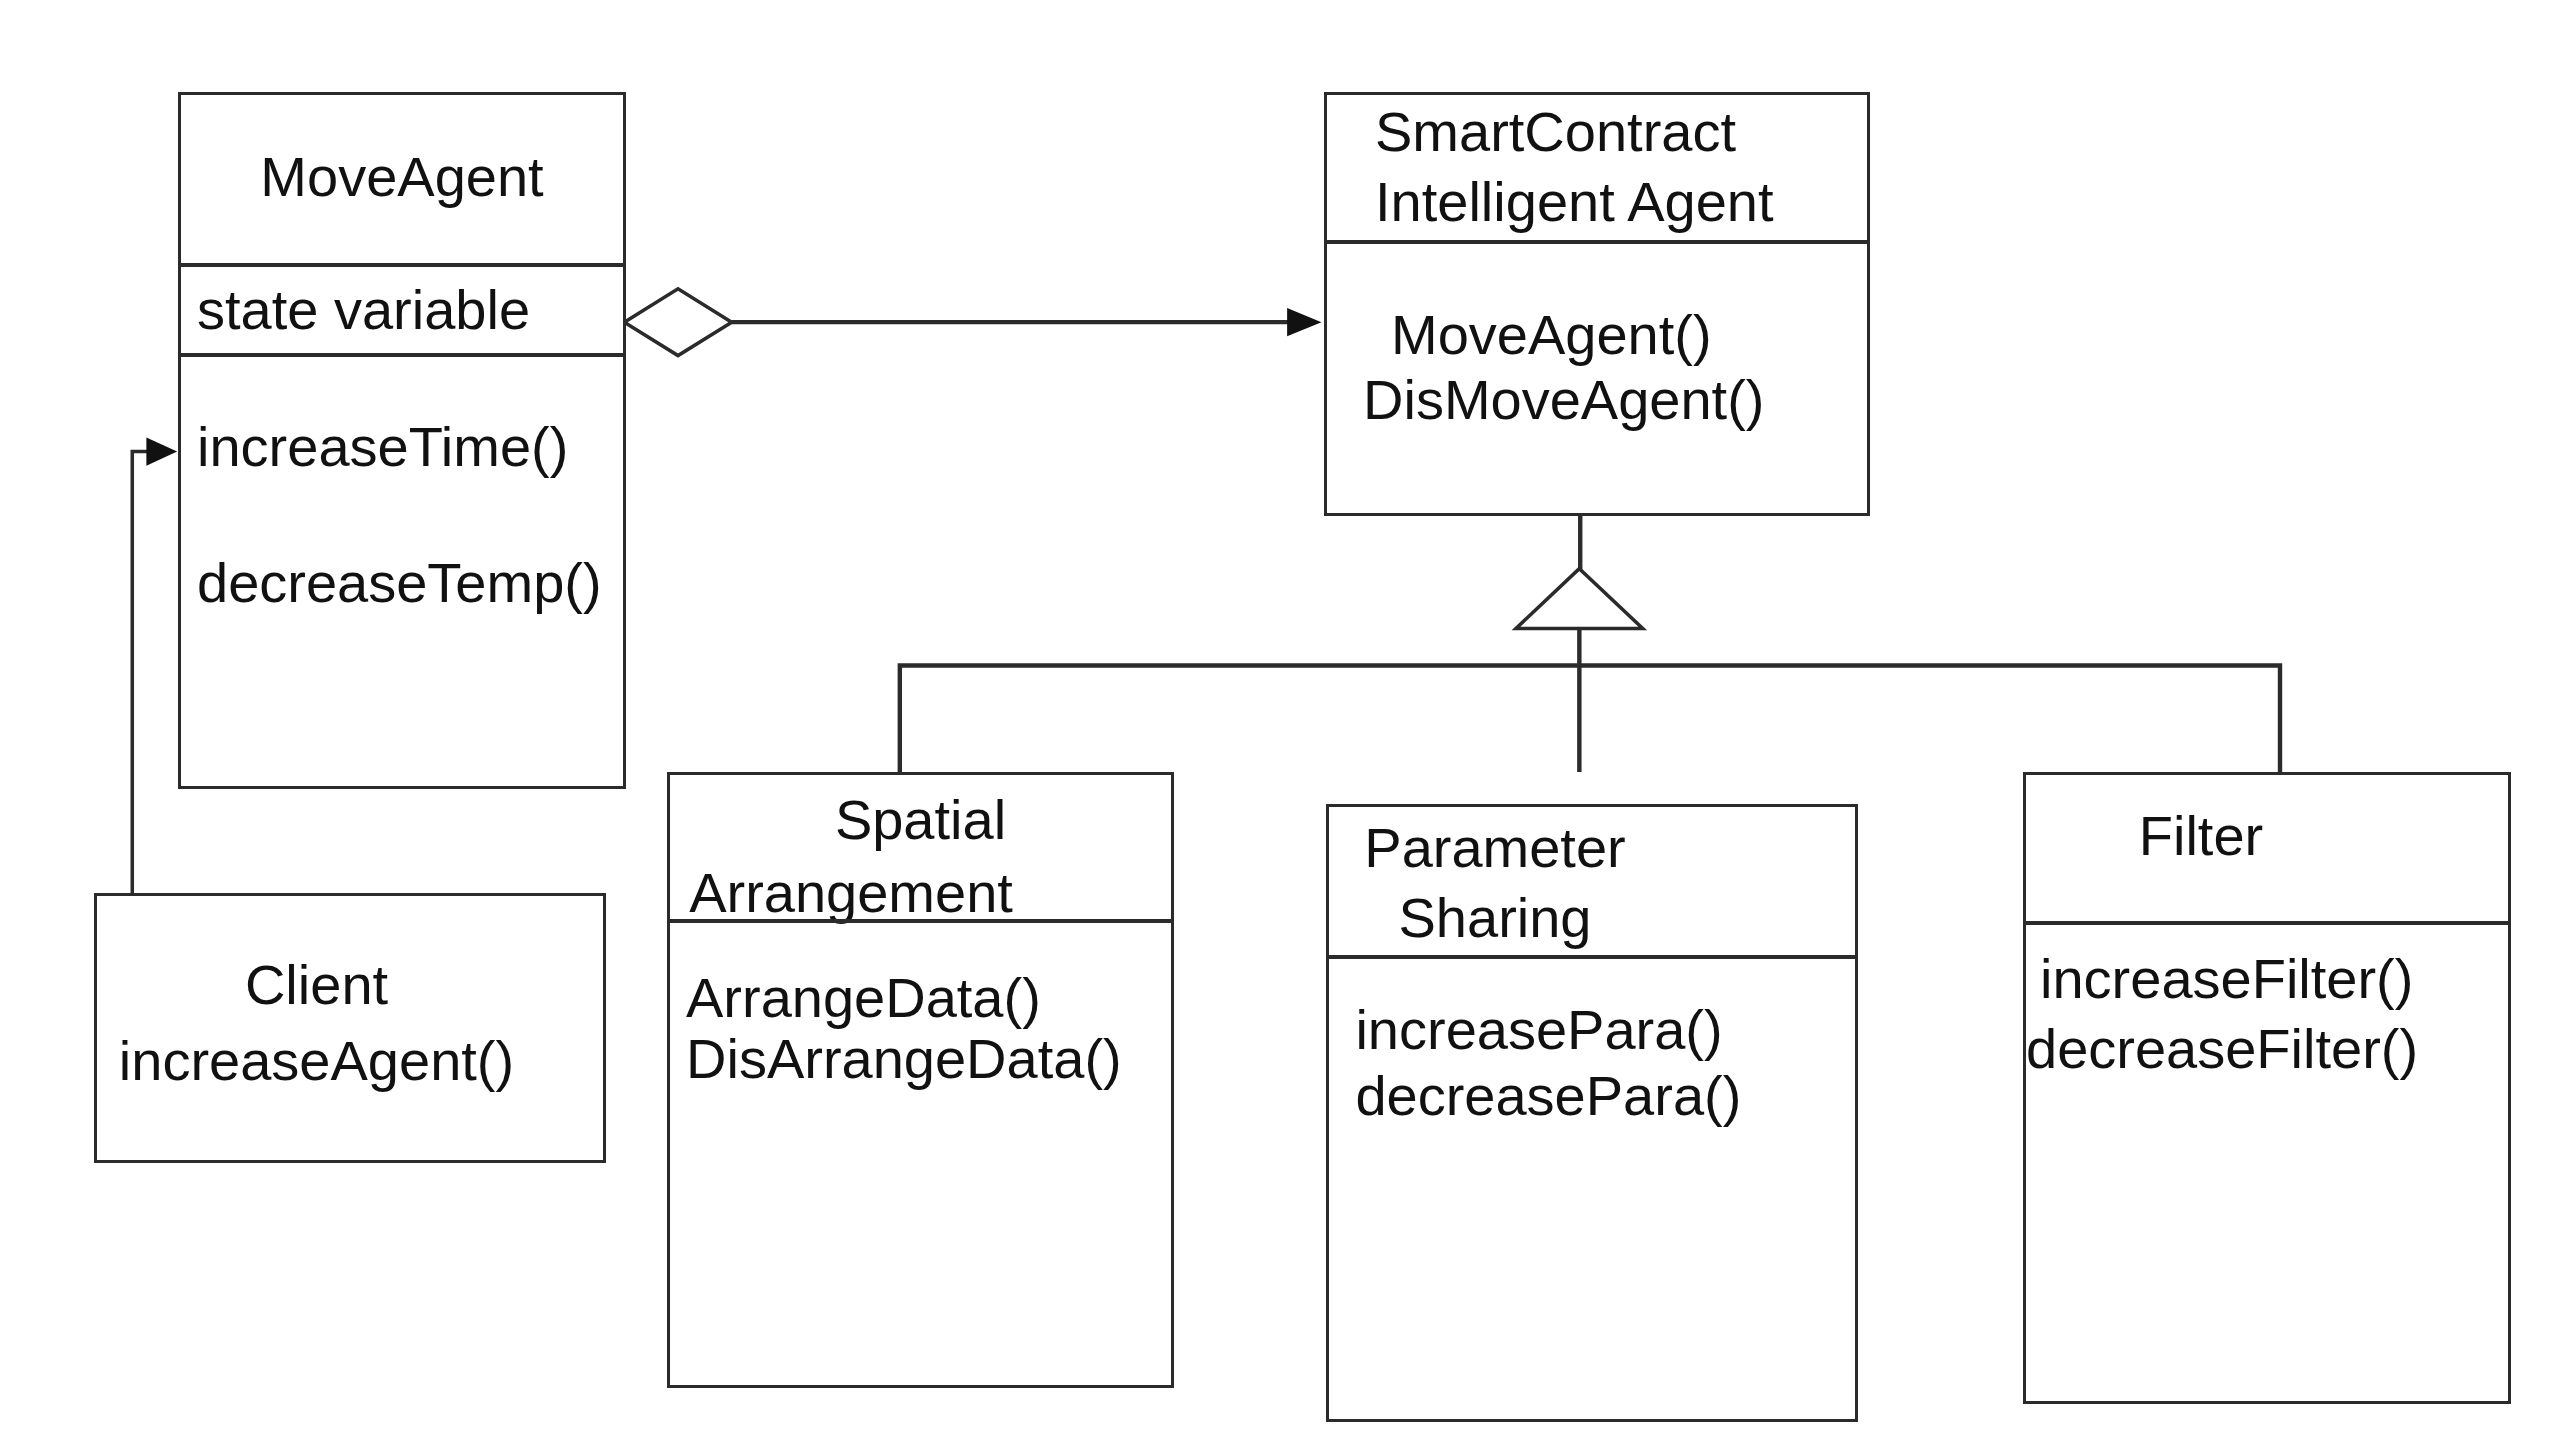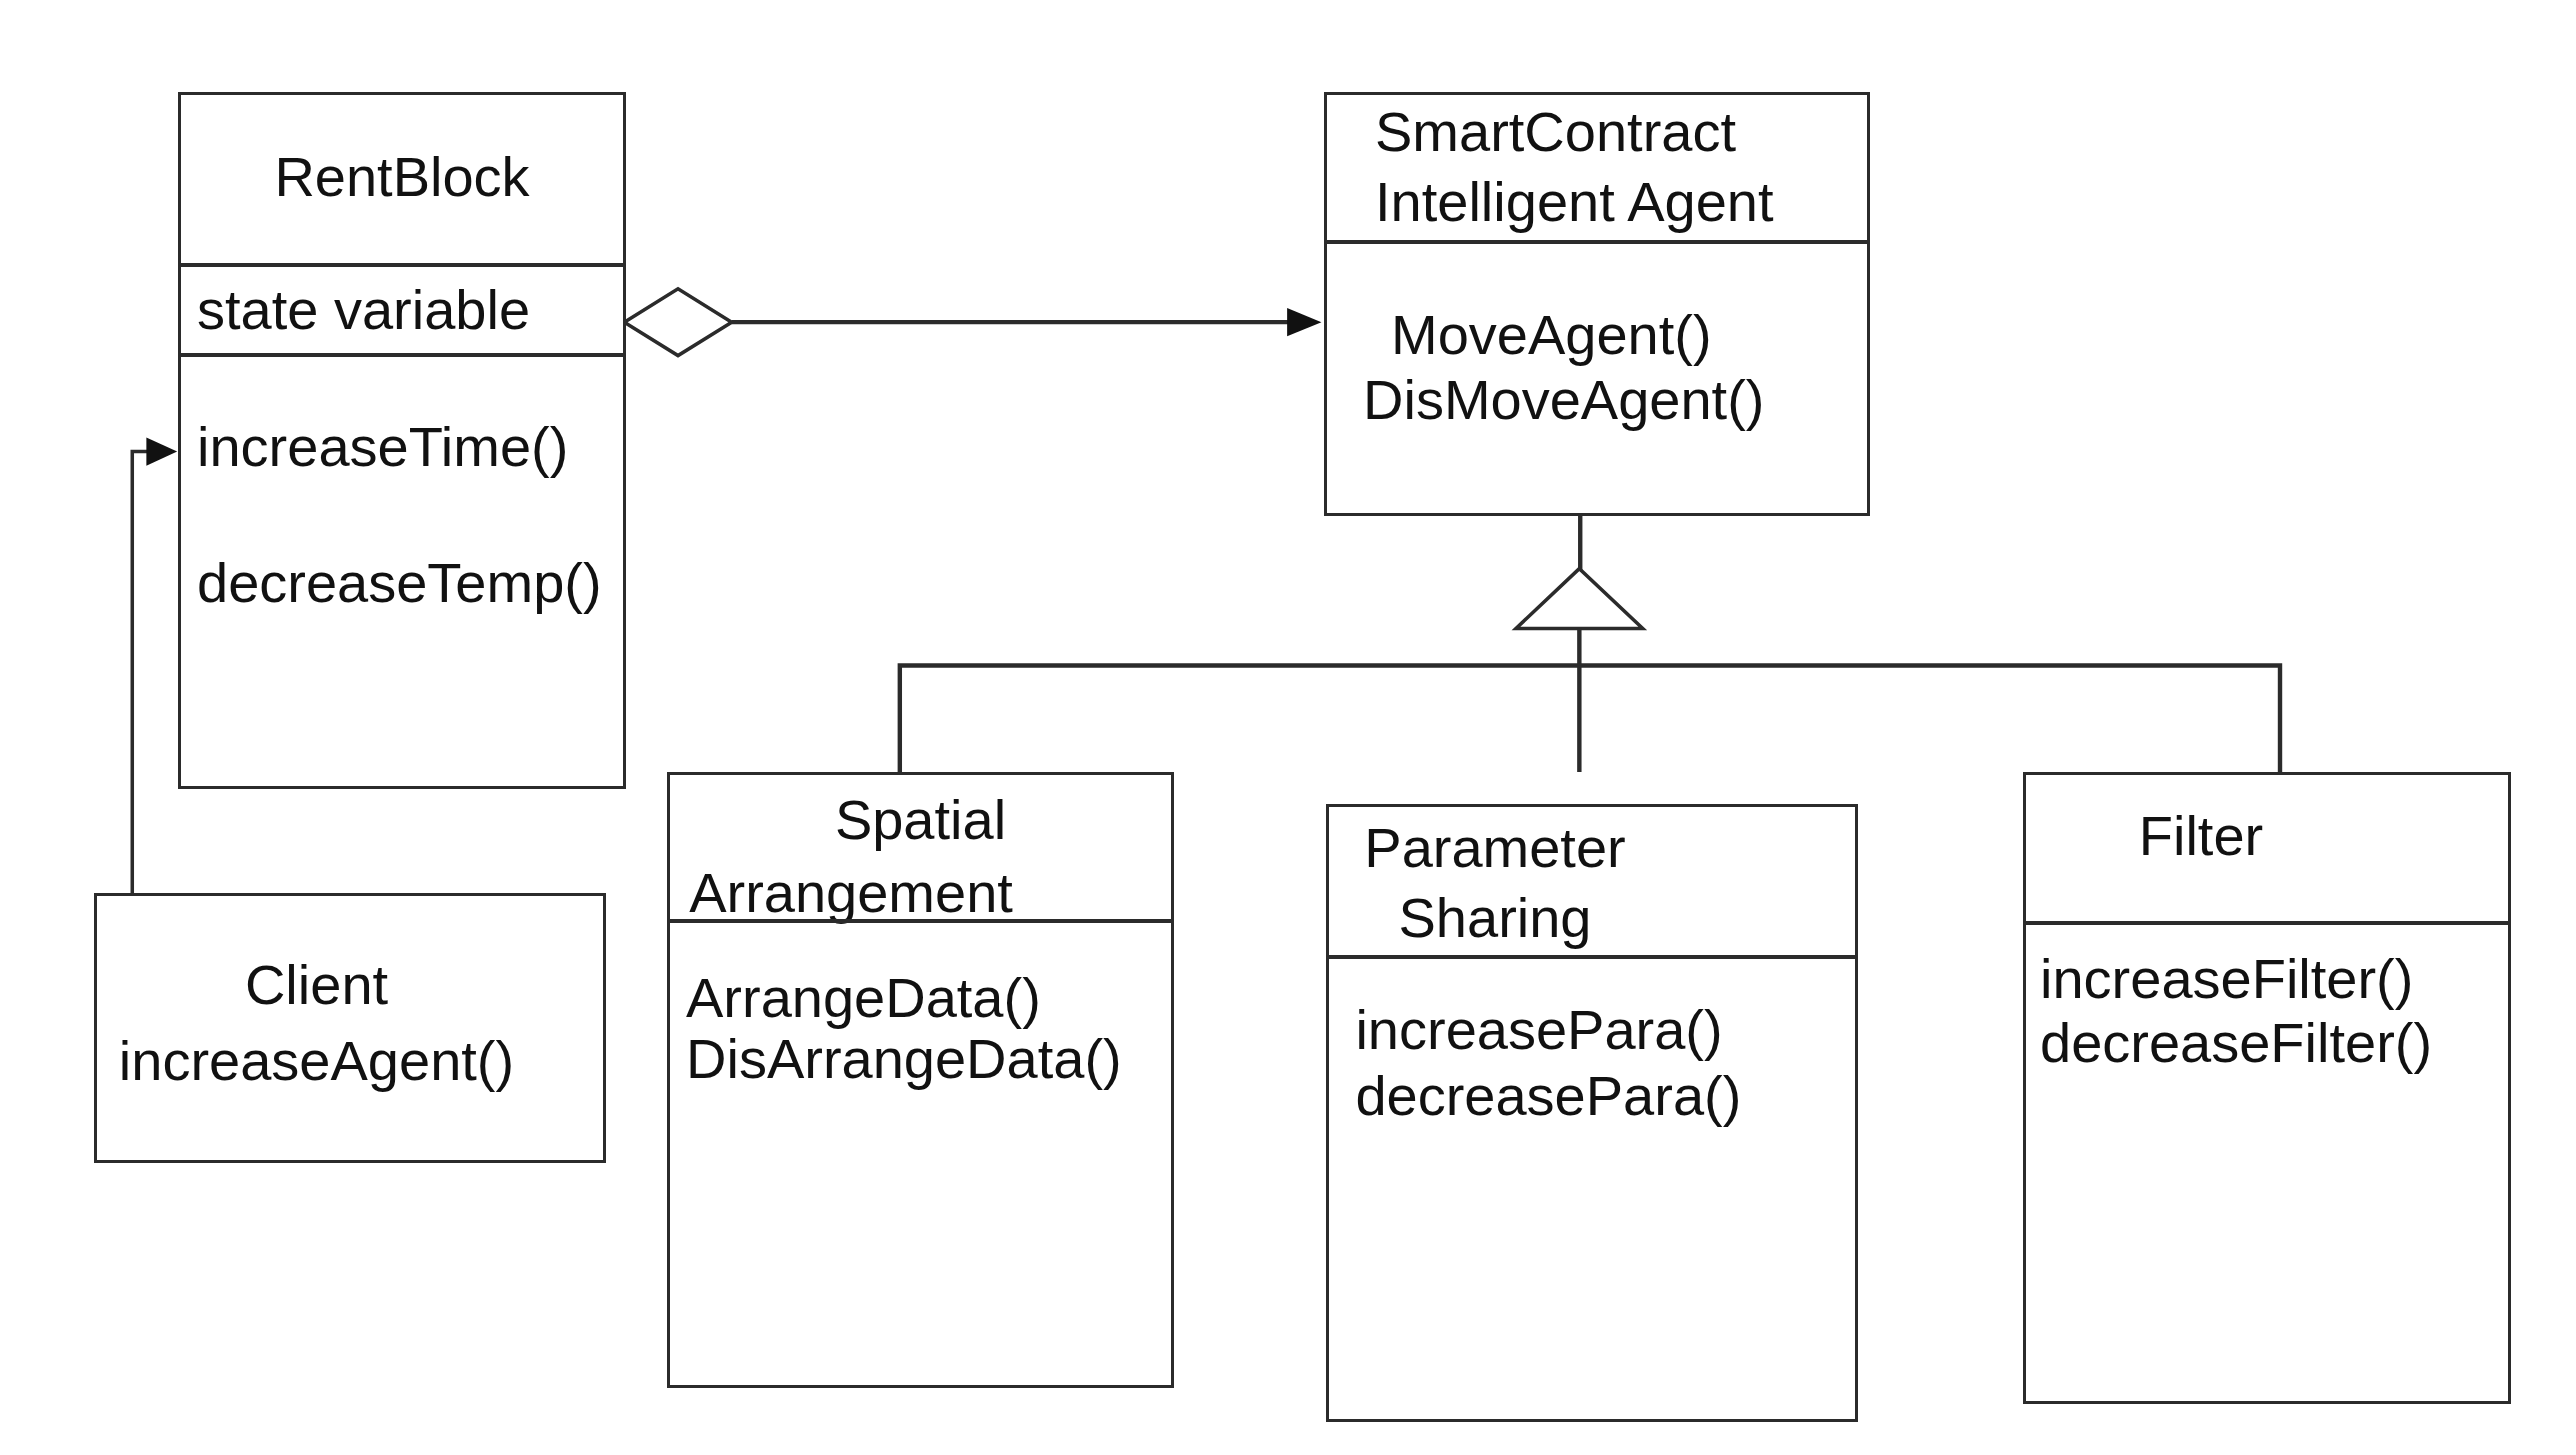--- a/index.html
+++ b/index.html
@@ -66,21 +66,21 @@
     <polygon points="1462,350 1462,382 1501,366" fill="#111111"></polygon>
 
     <line x1="1795" y1="585" x2="1795" y2="648" stroke="#2b2b2b" stroke-width="5"></line>
     <polygon points="1794,646 1722,714 1866,714" fill="#ffffff" stroke="#2b2b2b" stroke-width="4"></polygon>
     <line x1="1794" y1="714" x2="1794" y2="877" stroke="#2b2b2b" stroke-width="5"></line>
 
     <polyline points="1022,877 1022,756 2590,756 2590,877" fill="none" stroke="#2b2b2b" stroke-width="5"></polyline>
   </svg>
 
   <div class="uml-box" style="left:178px; top:92px; width:448px; height:697px;">
-    <div class="txt center" style="top:47px;">RentBlock</div>
+    <div class="txt center" style="top:47px;">MoveAgent</div>
     <div class="divider" style="top:168px;"></div>
     <div class="txt" style="top:180px; padding-left:16px;">state variable</div>
     <div class="divider" style="top:258px;"></div>
     <div class="txt" style="top:317px; padding-left:16px;">increaseTime()</div>
     <div class="txt" style="top:453px; padding-left:16px;">decreaseTemp()</div>
   </div>
 
   <div class="uml-box" style="left:1324px; top:92px; width:546px; height:424px;">
     <div class="txt" style="top:1.8px; padding-left:48px;">SmartContract</div>
     <div class="txt" style="top:72px; padding-left:48px;">Intelligent Agent</div>
@@ -107,17 +107,17 @@
     <div class="txt center" style="top:76px; padding-right:194px;">Sharing</div>
     <div class="divider" style="top:148px;"></div>
     <div class="txt" style="top:188px; padding-left:26.4px;">increasePara()</div>
     <div class="txt" style="top:254px; padding-left:26.4px;">decreasePara()</div>
   </div>
 
   <div class="uml-box" style="left:2023px; top:772px; width:488px; height:632px;">
     <div class="txt center" style="top:26.4px; padding-right:132px;">Filter</div>
     <div class="divider" style="top:146px;"></div>
     <div class="txt" style="top:169px; padding-left:14px;">increaseFilter()</div>
-    <div class="txt" style="top:233px; padding-left:14px;">decreaseFilter()</div>
+    <div class="txt" style="top:239px; ">decreaseFilter()</div>
   </div>
 
 </div>
 
 
 </body></html>

